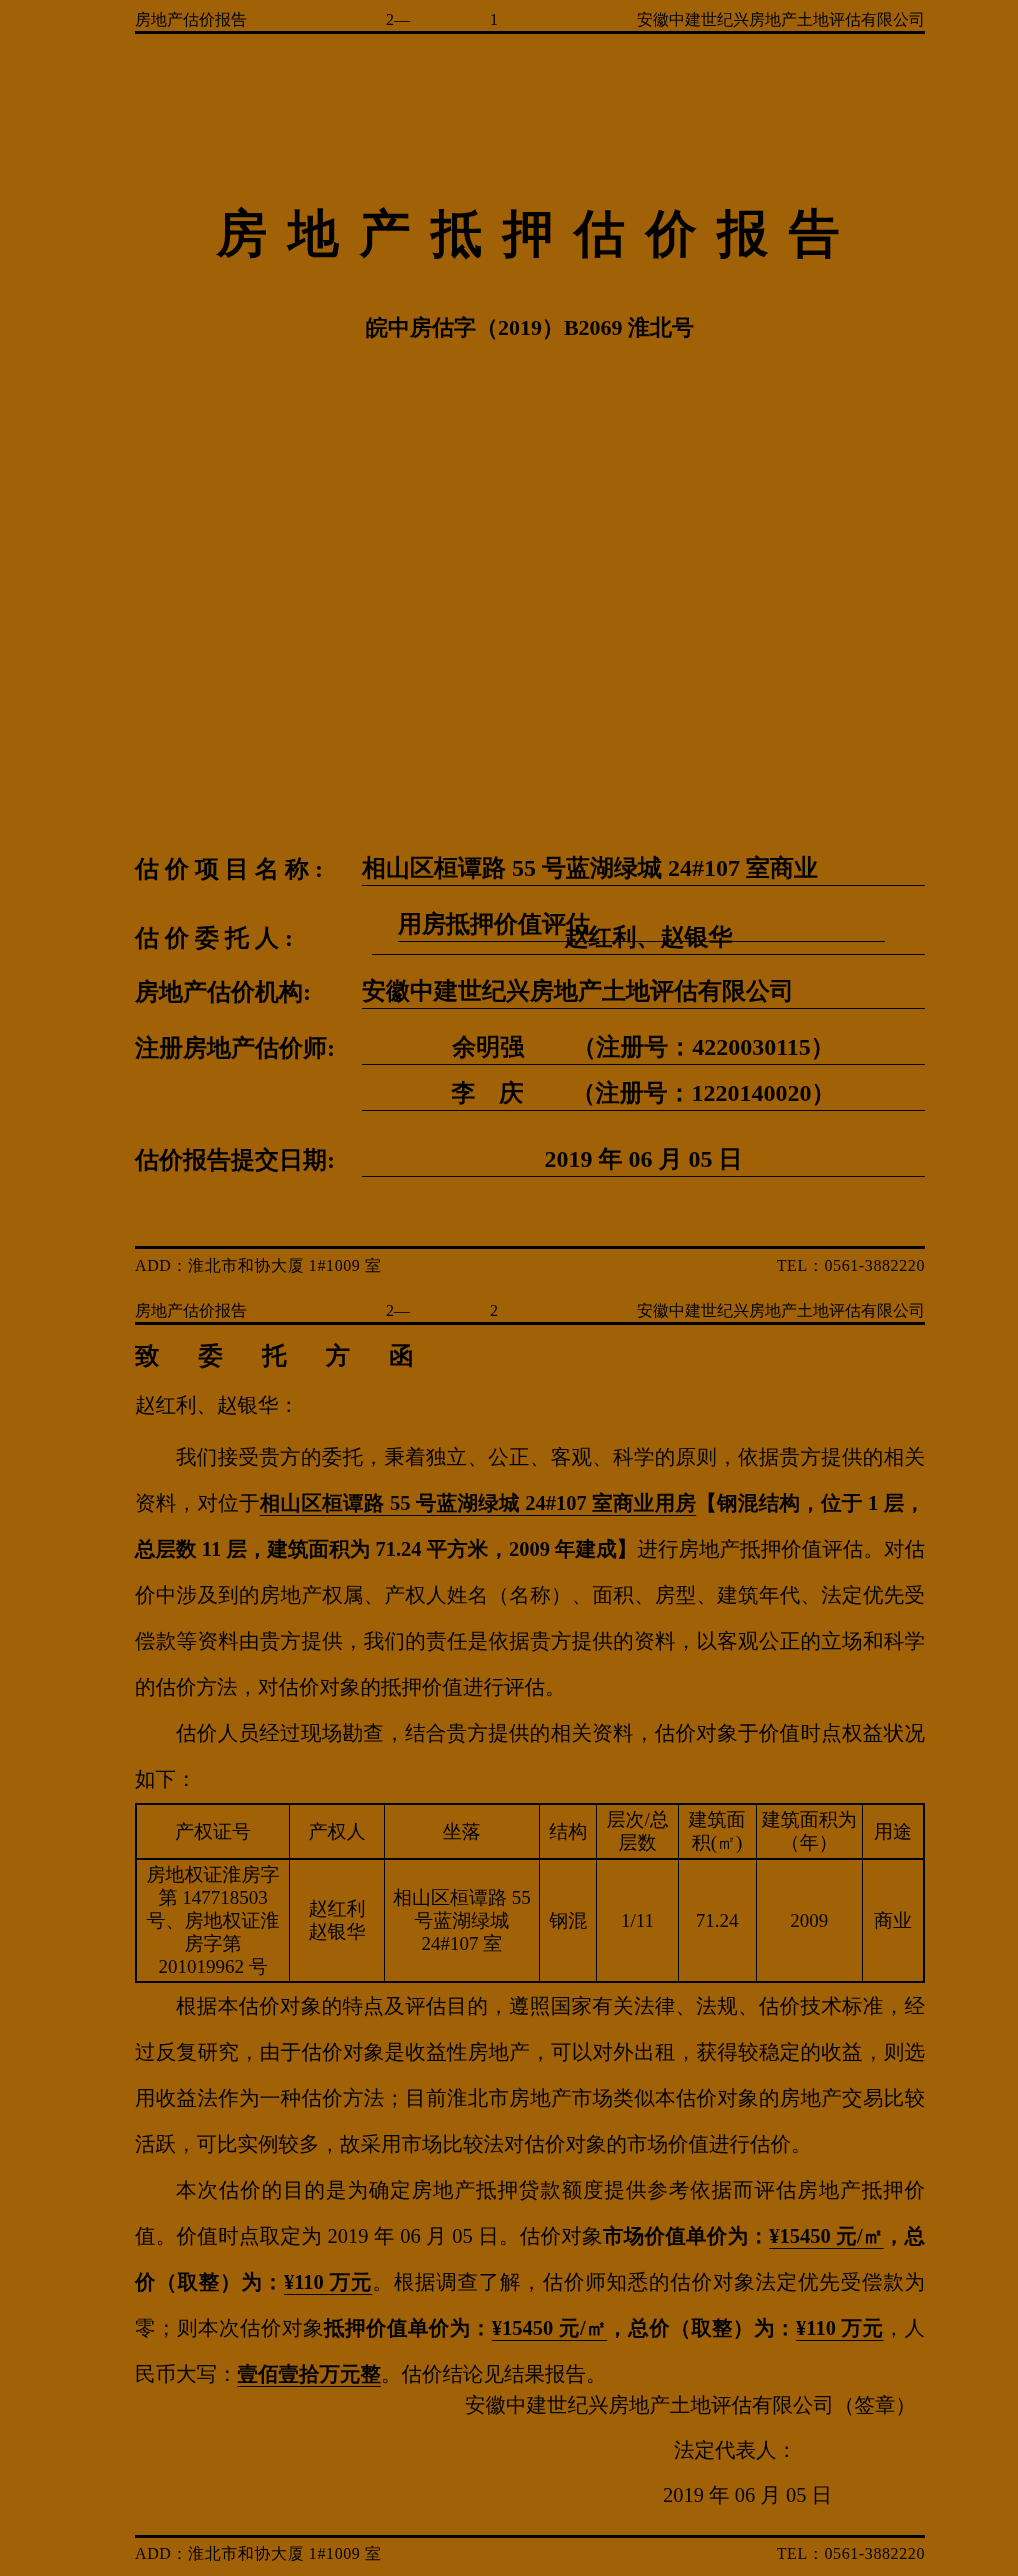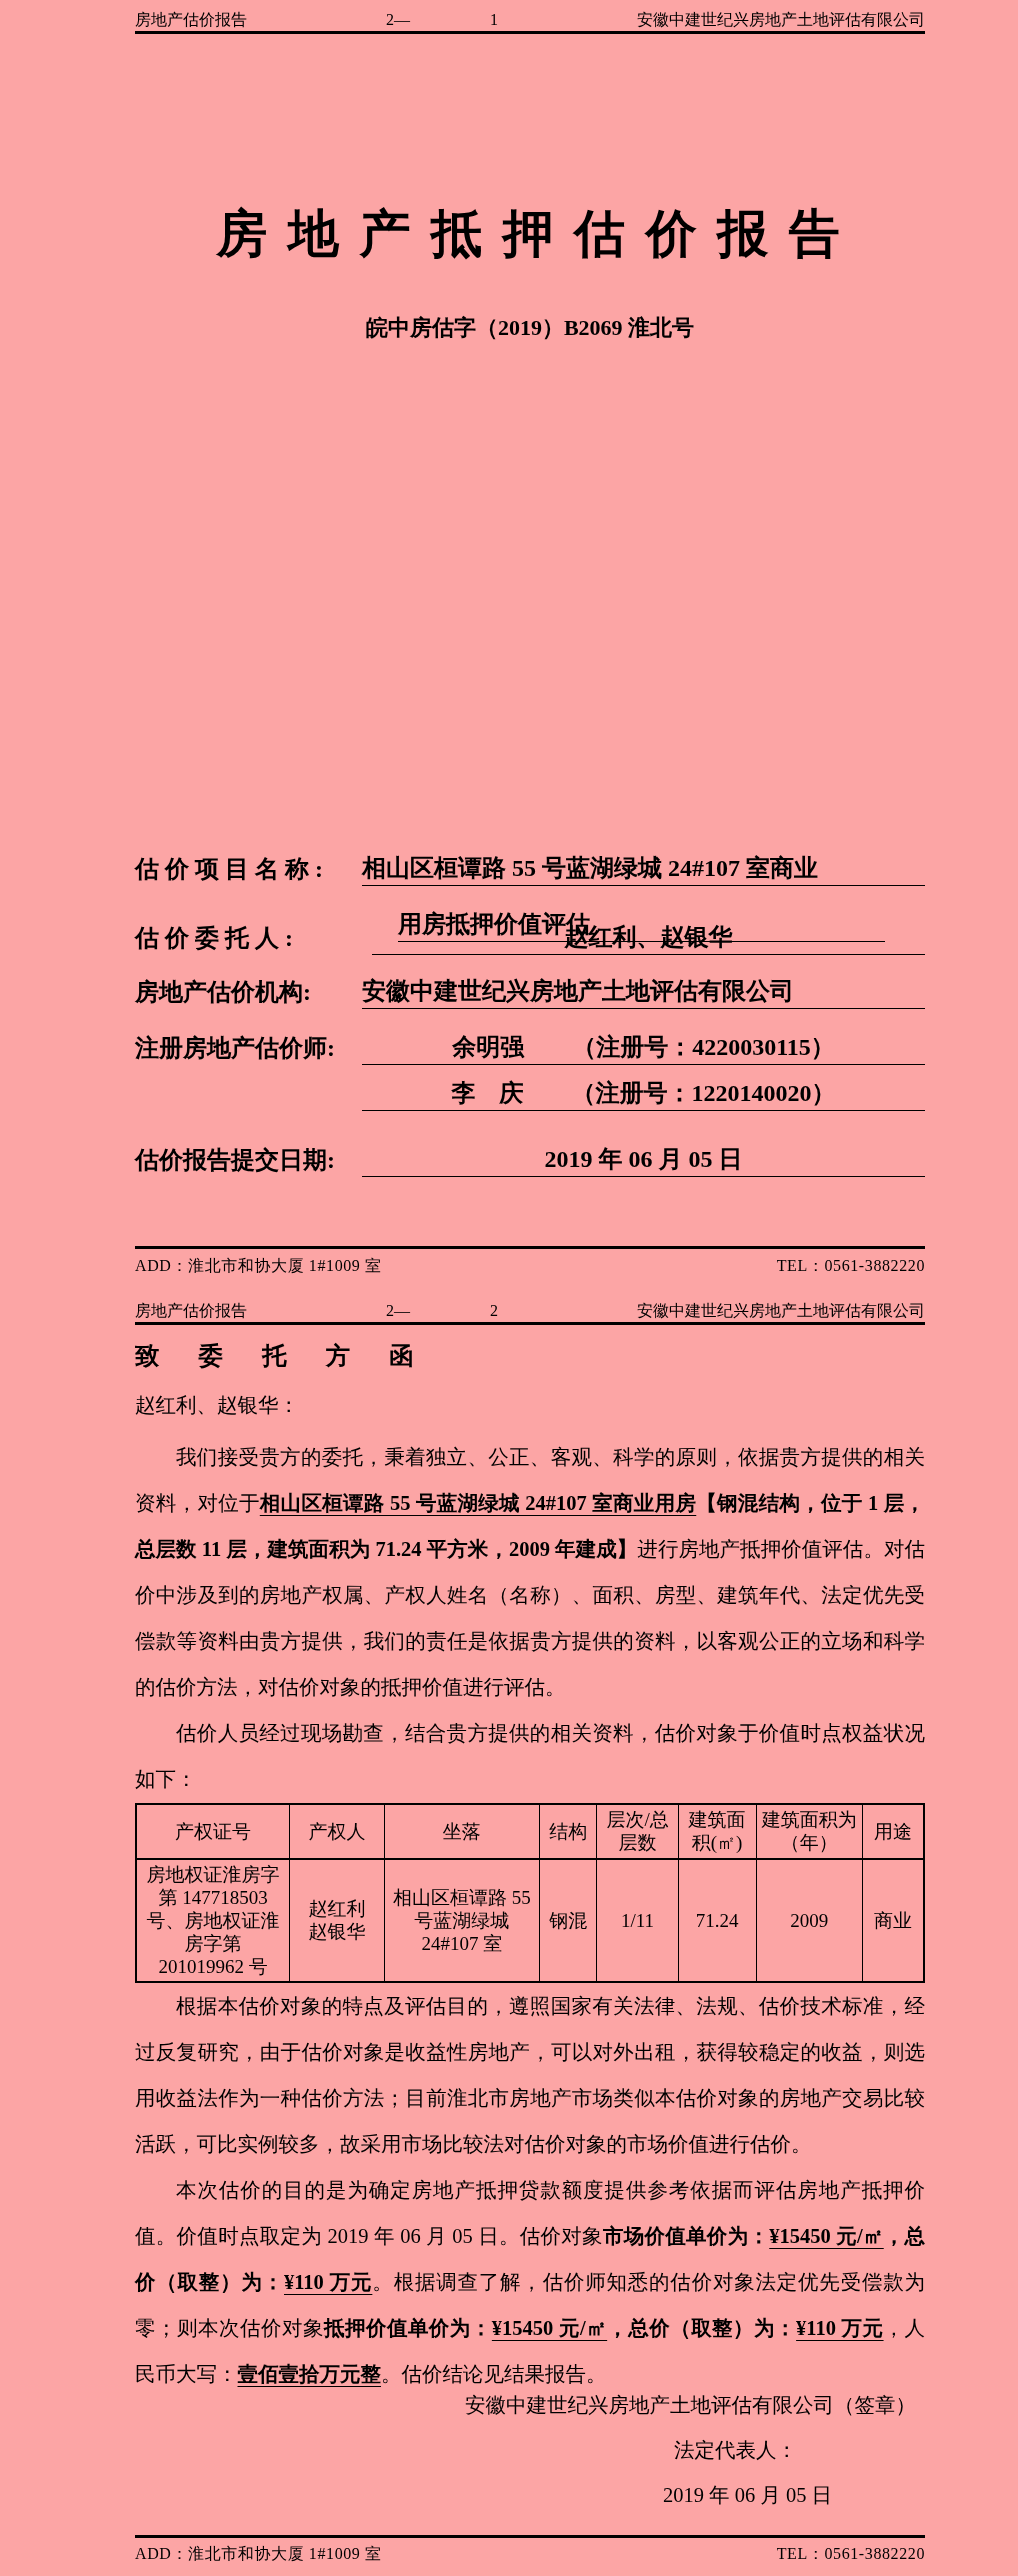--- a/index.html
+++ b/index.html
@@ -2,21 +2,21 @@
 <html style="font-size:10.3px"><head>
 <meta charset="utf-8">
 <style>
   html,body{margin:0;padding:0;background:#ffffff;}
   body{
     width:1019px;
     color:#000;
     font-family:"Liberation Serif","DejaVu Serif",serif;
     -webkit-font-smoothing:antialiased;
   }
-  .page{position:relative;width:1019px;background:#fca5a5;overflow:hidden;}
+  .page{position:relative;width:1019px;background:#a16207;overflow:hidden;}
   #page1{height:1291px;}
   #page2{height:1285px;}
   .content-x{left:135px;width:790px;}
 
   
   .pagehead{
     position:absolute;top:10.3px;
     display:flex;align-items:baseline;
     font-size:16px;white-space:pre;
   }

